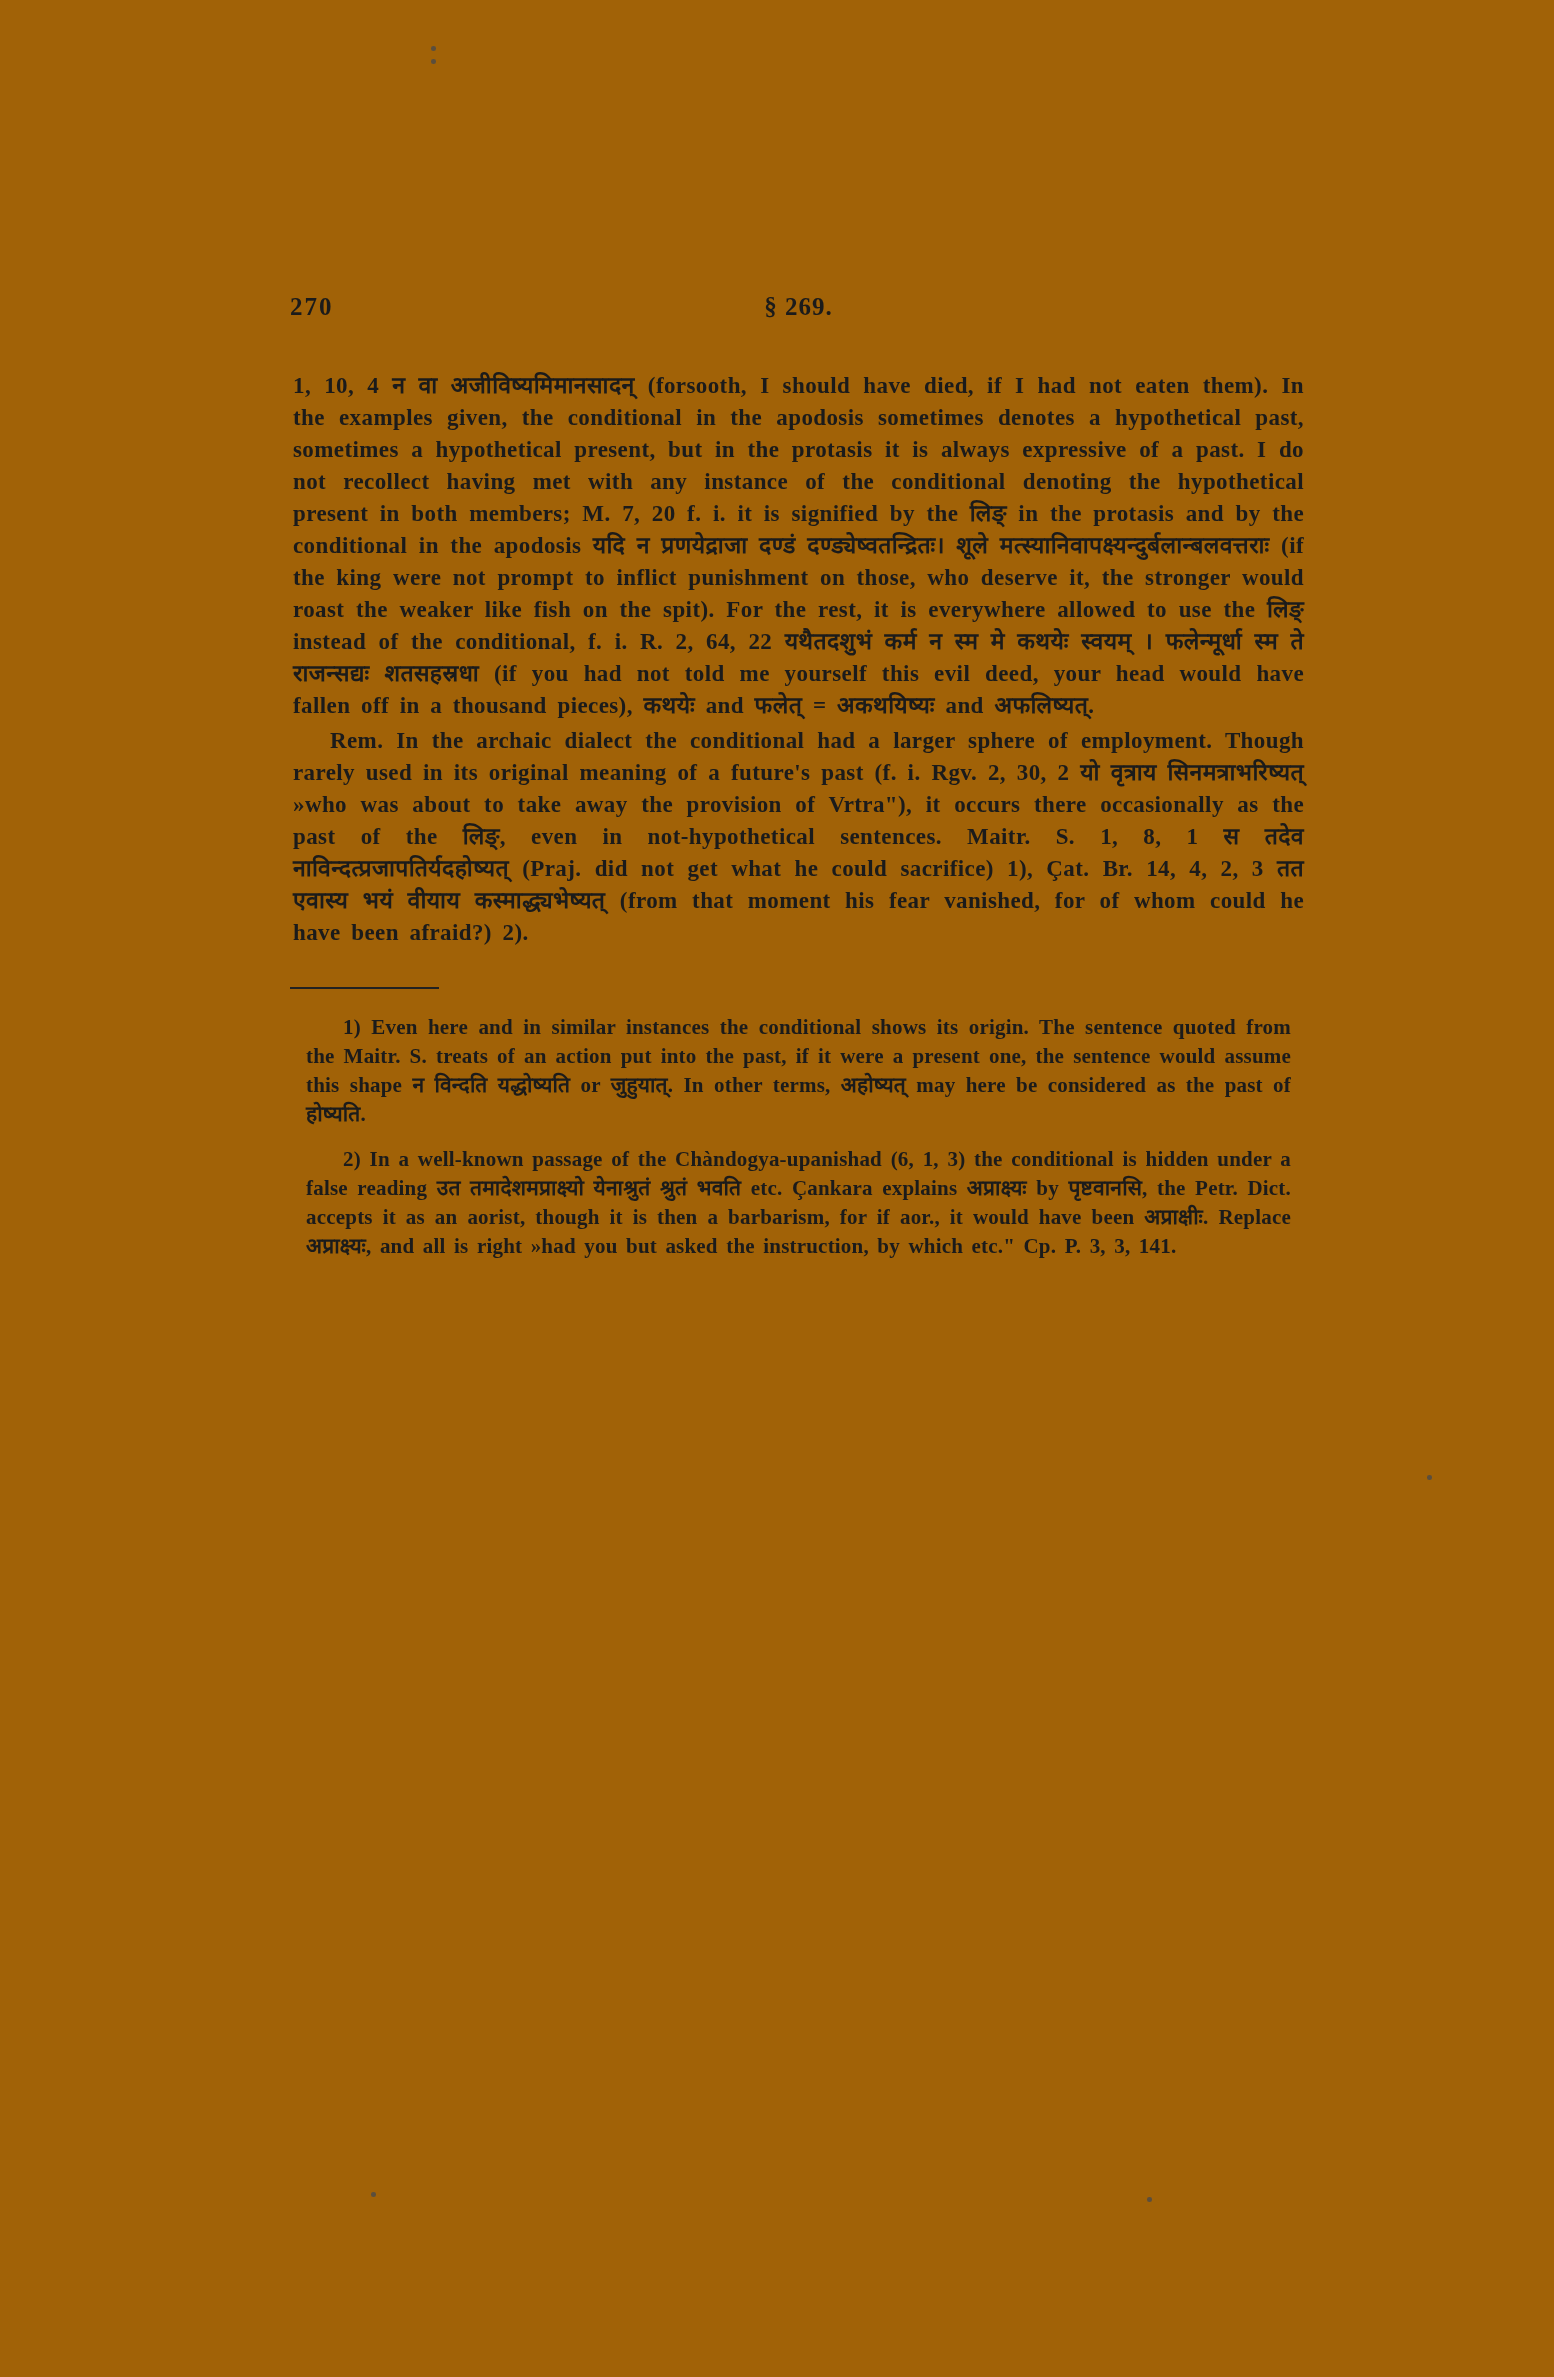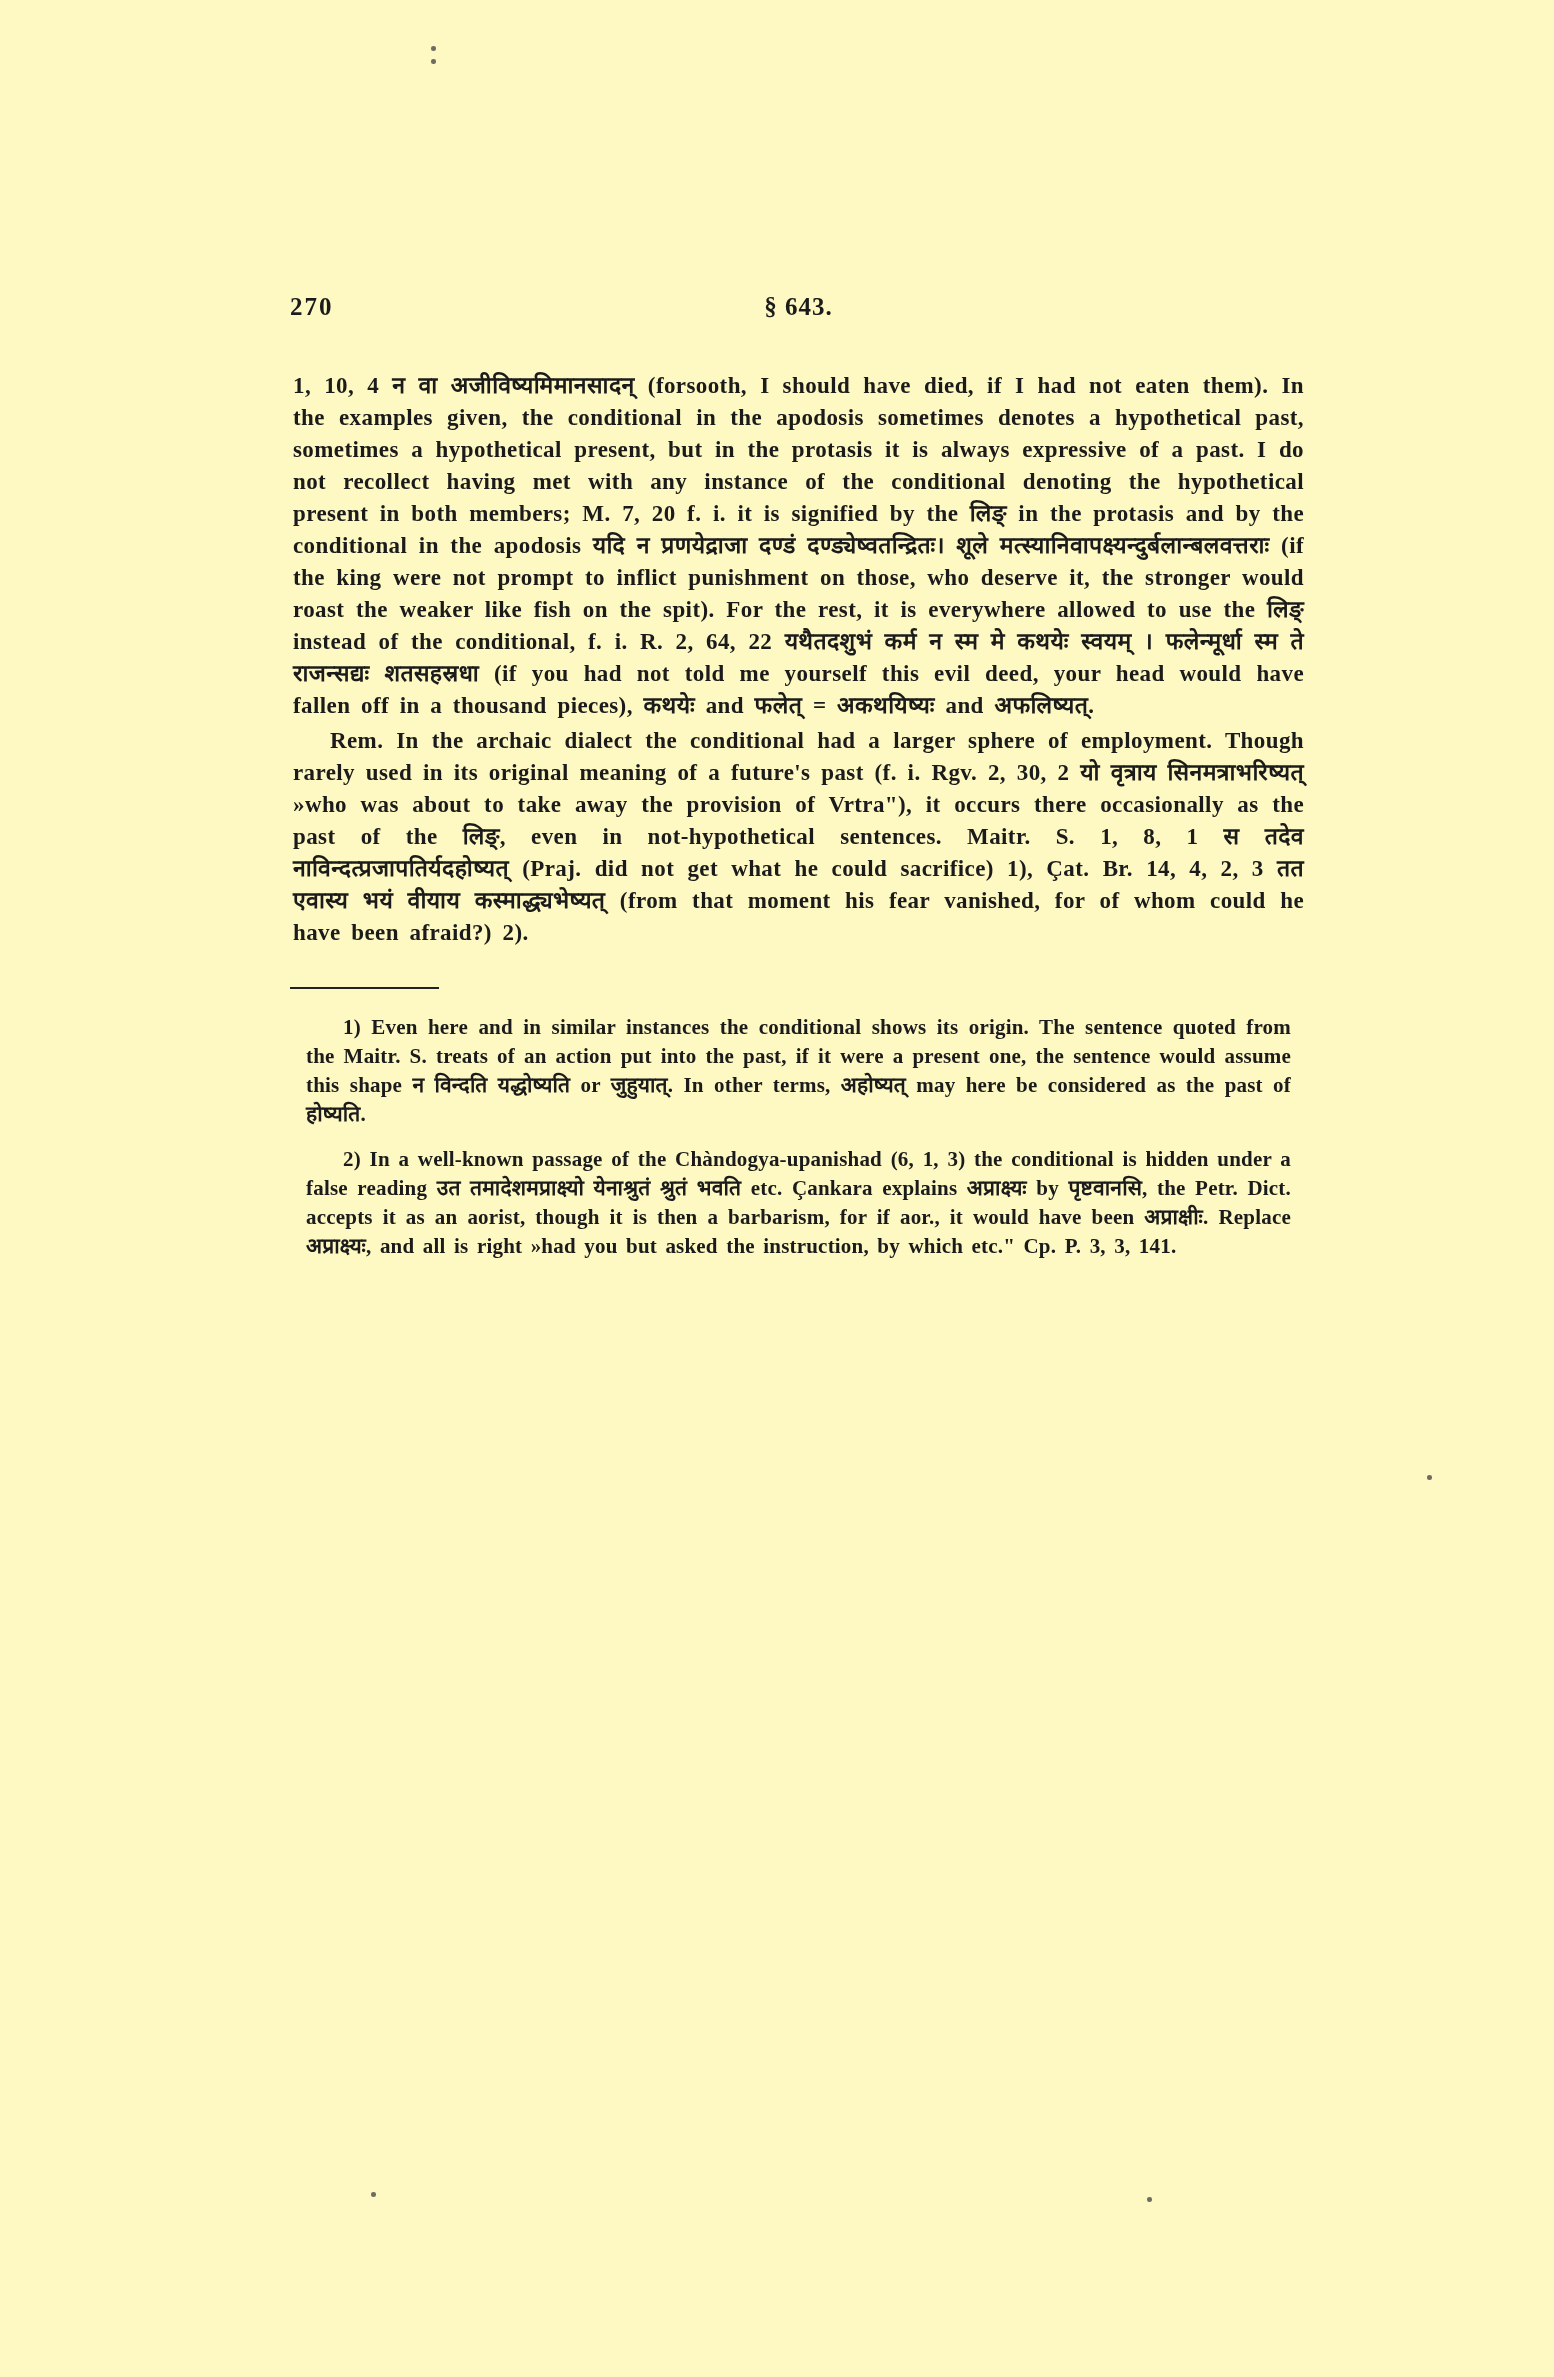--- a/index.html
+++ b/index.html
@@ -2,21 +2,21 @@
 <html style="font-size:8px"><head>
 <meta charset="utf-8">
 <style>
   * { box-sizing: border-box; }
   html, body { margin: 0; padding: 0; background: #fbfbf9; }
 
   .page {
     position: relative;
     width: 1555px;
     height: 2377px;
-    background: #fef9c3;
+    background: #a16207;
     overflow: hidden;
     font-family: "Liberation Serif", "DejaVu Serif", serif;
     color: #1b1b1b;
   }
 
   .content {
     position: absolute;
     left: 290px;
     top: 293px;
     width: 1017px;
@@ -90,21 +90,21 @@
 
   <span class="scan-dot colon" style="left:431px; top:46px;"></span>
   <span class="scan-dot" style="left:1427px; top:1475px;"></span>
   <span class="scan-dot" style="left:371px;  top:2192px;"></span>
   <span class="scan-dot" style="left:1147px; top:2197px;"></span>
 
   <div class="content">
 
     <div class="page-header">
       <span class="page-number">270</span>
-      <span class="section-heading">§ 643.</span>
+      <span class="section-heading">§ 269.</span>
     </div>
 
     <div class="bodytext">
       <p>1, 10, 4 न वा अजीविष्यमिमानसादन् (forsooth, I should have died, if I had not eaten them). In the examples given, the conditional in the apodosis sometimes denotes a hypothetical past, sometimes a hypothetical present, but in the protasis it is always expressive of a past. I do not recollect having met with any instance of the conditional denoting the hypothetical present in both members; M. 7, 20 f. i. it is signified by the लिङ् in the protasis and by the conditional in the apodosis यदि न प्रणयेद्राजा दण्डं दण्ड्येष्वतन्द्रितः। शूले मत्स्यानिवापक्ष्यन्दुर्बलान्बलवत्तराः (if the king were not prompt to inflict punishment on those, who deserve it, the stronger would roast the weaker like fish on the spit). For the rest, it is everywhere allowed to use the लिङ् instead of the conditional, f. i. R. 2, 64, 22 यथैतदशुभं कर्म न स्म मे कथयेः स्वयम् । फलेन्मूर्धा स्म ते राजन्सद्यः शतसहस्रधा (if you had not told me yourself this evil deed, your head would have fallen off in a thousand pieces), कथयेः and फलेत् = अकथयिष्यः and अफलिष्यत्.</p>
       <p class="indent">Rem. In the archaic dialect the conditional had a larger sphere of employment. Though rarely used in its original meaning of a future's past (f. i. Rgv. 2, 30, 2 यो वृत्राय सिनमत्राभरिष्यत् »who was about to take away the provision of Vrtra"), it occurs there occasionally as the past of the लिङ्, even in not-hypothetical sentences. Maitr. S. 1, 8, 1 स तदेव नाविन्दत्प्रजापतिर्यदहोष्यत् (Praj. did not get what he could sacrifice) 1), Çat. Br. 14, 4, 2, 3 तत एवास्य भयं वीयाय कस्माद्ध्यभेष्यत् (from that moment his fear vanished, for of whom could he have been afraid?) 2).</p>
     </div>
 
     <div class="footnote-separator"></div>
 
     <div class="footnotes">

